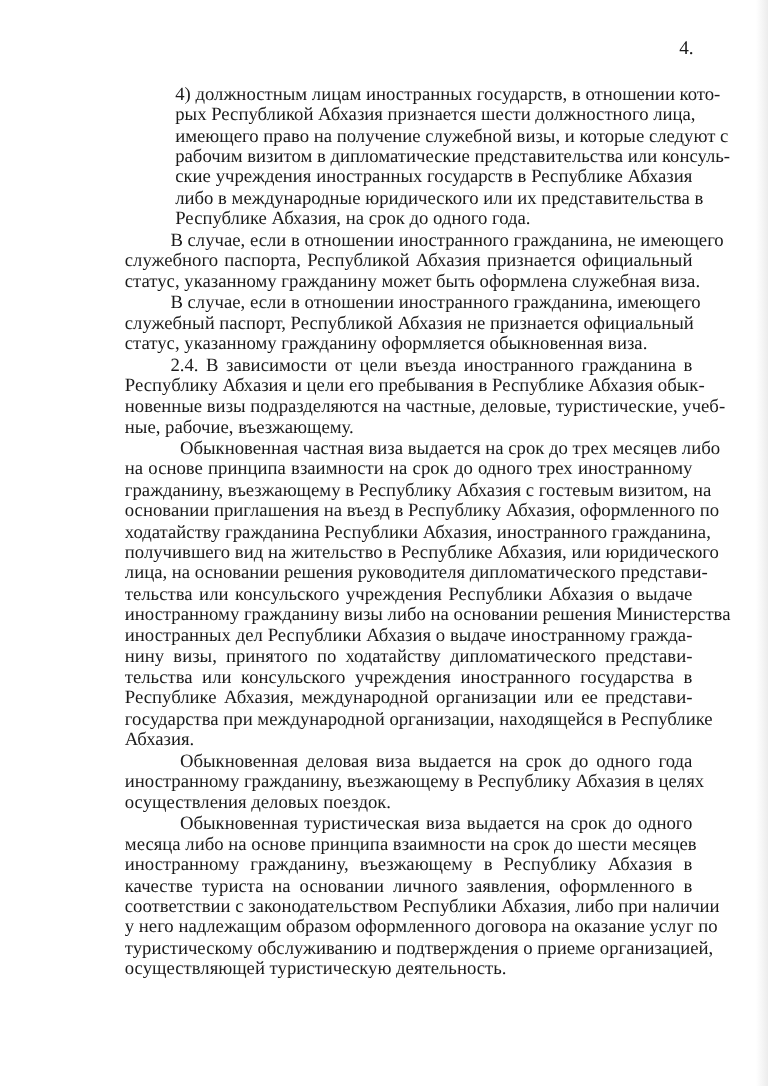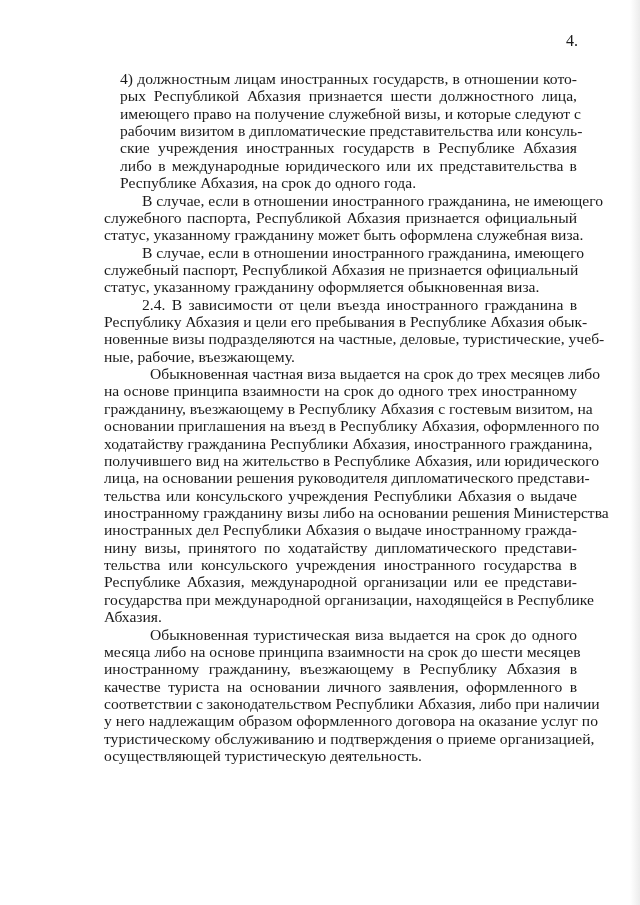--- a/index.html
+++ b/index.html
@@ -10,21 +10,21 @@
   .edge { position: absolute; right: 0; top: 0; width: 10px; height: 905px;
     background: linear-gradient(to right, #ffffff, #ececec); }
   .page-number { position: absolute; top: 32px; left: 566px; font-size: 16px; }
   .text { position: absolute; top: 70px; left: 104px; width: 473px; }
   .line {
     height: 17.37px; line-height: 17.37px; font-size: 15.6px;
     white-space: nowrap; text-align: justify; text-align-last: justify;
     overflow: visible;
   }
   .line.last { text-align-last: left; }
-  .ind-block { margin-left: 16px; }
+  .ind-block { margin-left: 42px; }
   .ind-first { padding-left: 38px; }
   .ind-first2 { padding-left: 46px; }
 </style>
 </head>
 <body>
 
 <div class="edge"></div>
 
 <div class="page-number">4.</div>
 
@@ -70,20 +70,25 @@
     <div class="line">тельства или консульского учреждения Республики Абхазия о выдаче</div>
     <div class="line">иностранному гражданину визы либо на основании решения Министерства</div>
     <div class="line">иностранных дел Республики Абхазия о выдаче иностранному гражда-</div>
     <div class="line">нину визы, принятого по ходатайству дипломатического представи-</div>
     <div class="line">тельства или консульского учреждения иностранного государства в</div>
     <div class="line">Республике Абхазия, международной организации или ее представи-</div>
     <div class="line">государства при международной организации, находящейся в Республике</div>
     <div class="line last">Абхазия.</div>
   </div>
 
+  <div>
+    <div class="line ind-first2">Обыкновенная деловая виза выдается на срок до одного года</div>
+    <div class="line">иностранному гражданину, въезжающему в Республику Абхазия в целях</div>
+    <div class="line last">осуществления деловых поездок.</div>
+  </div>
 
   <div>
     <div class="line ind-first2">Обыкновенная туристическая виза выдается на срок до одного</div>
     <div class="line">месяца либо на основе принципа взаимности на срок до шести месяцев</div>
     <div class="line">иностранному гражданину, въезжающему в Республику Абхазия в</div>
     <div class="line">качестве туриста на основании личного заявления, оформленного в</div>
     <div class="line">соответствии с законодательством Республики Абхазия, либо при наличии</div>
     <div class="line">у него надлежащим образом оформленного договора на оказание услуг по</div>
     <div class="line">туристическому обслуживанию и подтверждения о приеме организацией,</div>
     <div class="line last">осуществляющей туристическую деятельность.</div>

